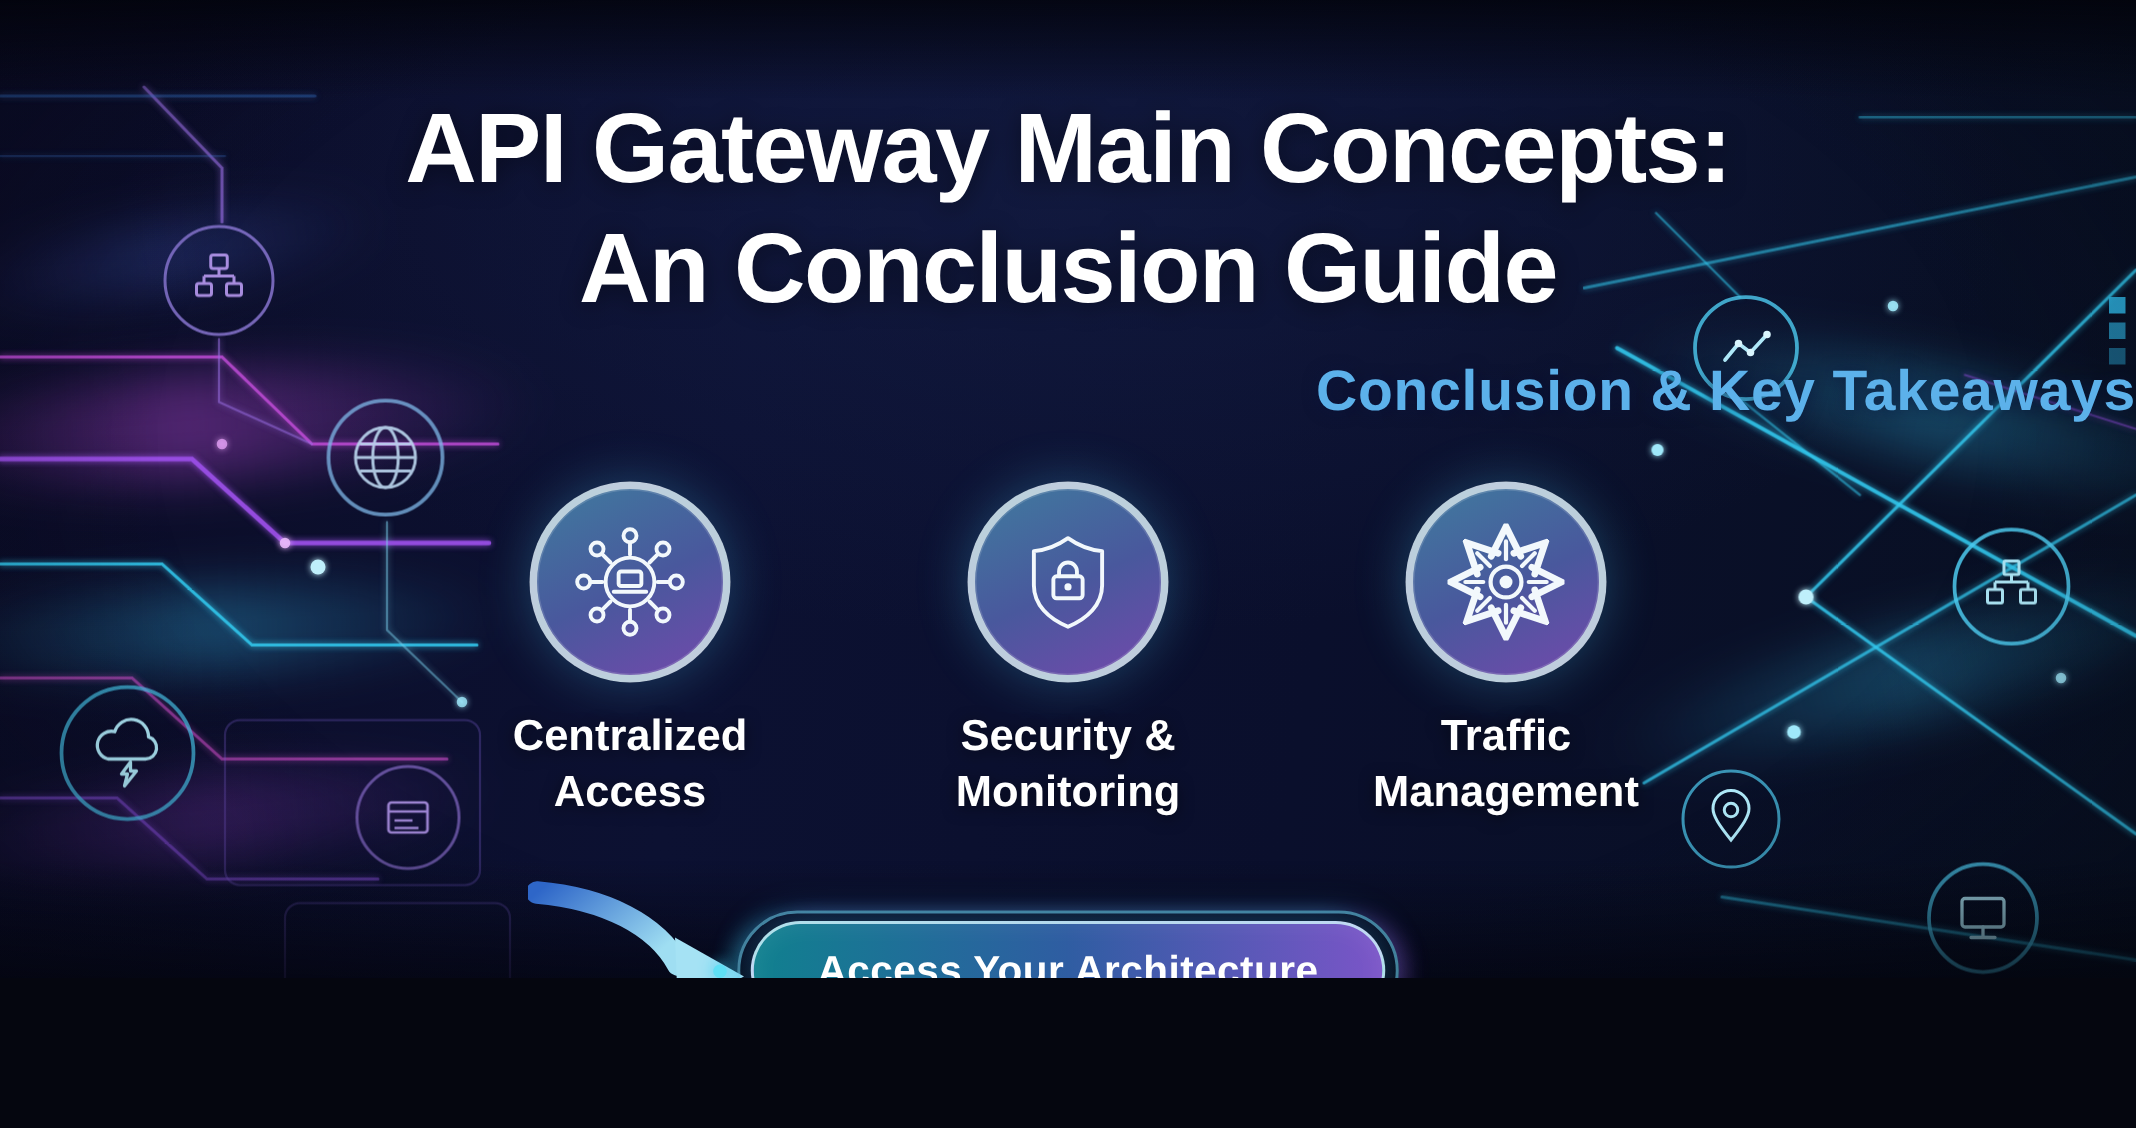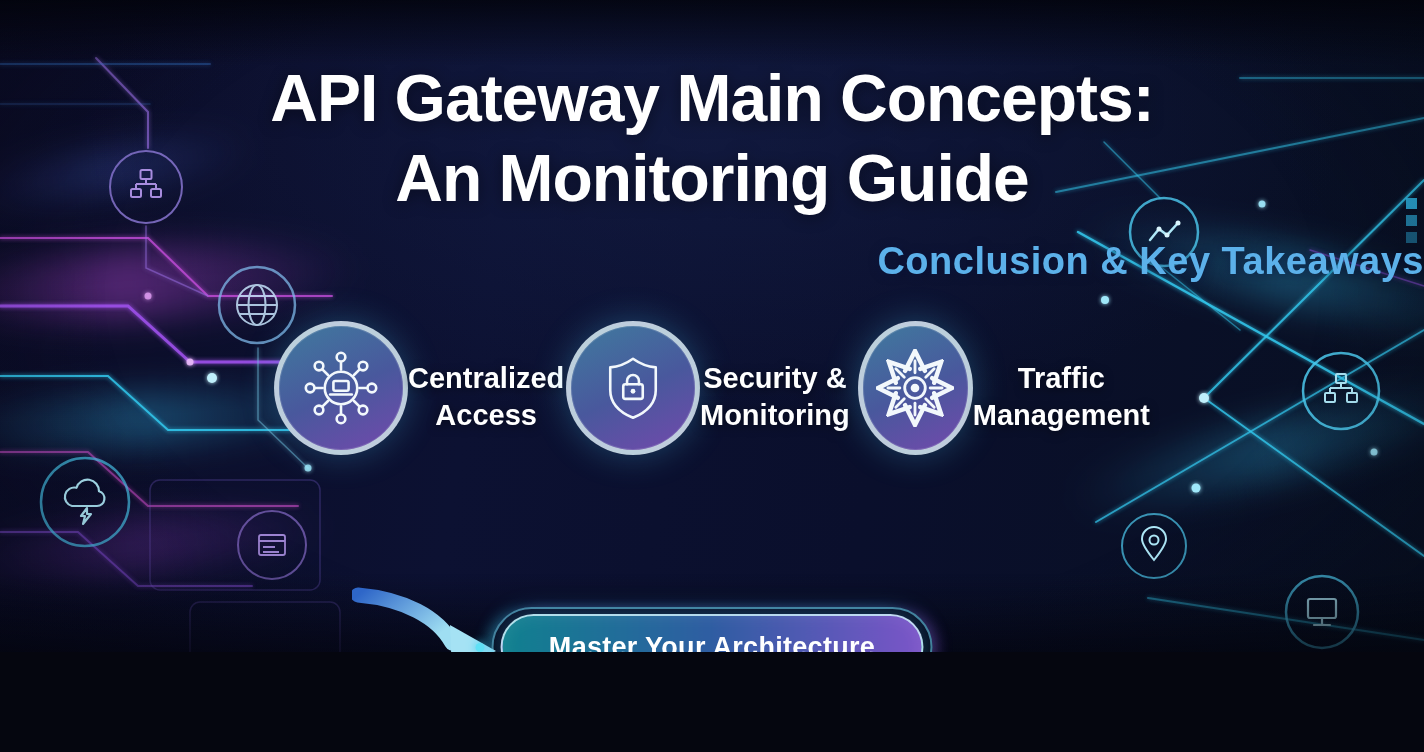--- a/index.html
+++ b/index.html
@@ -43,21 +43,21 @@
   
   .title{position:absolute;top:58px;left:0;width:100%;margin:0;text-align:center;
     color:#ffffff;font-size:66px;font-weight:700;line-height:80px;letter-spacing:-1px;
     text-shadow:0 2px 16px rgba(0,0,0,0.45);}
   .title span{display:block;}
   .subtitle{position:absolute;top:240px;left:0;width:100%;text-align:right;
     color:#5cb1ea;font-size:38px;font-weight:600;letter-spacing:0.5px;
     text-shadow:0 1px 10px rgba(10,20,60,0.6);}
   
   .features{position:absolute;top:321px;left:50%;transform:translateX(-50%);display:flex;}
-  .feature{width:292px;display:flex;flex-direction:row;align-items:center;}
+  .feature{width:292px;display:flex;flex-direction:column;align-items:center;}
   .feature-circle{width:134px;height:134px;border-radius:50%;box-sizing:border-box;
     border:5px solid rgba(199,216,226,0.92);
     background:linear-gradient(155deg,#41759e 8%,#49589d 52%,#6f4aab 96%);
     box-shadow:0 0 34px rgba(72,190,240,0.3), inset 0 0 0 1px rgba(255,255,255,0.14);
     display:flex;align-items:center;justify-content:center;}
   .feature-circle svg{width:78px;height:78px;}
   .feature-label{margin-top:18px;color:#ffffff;font-size:29px;font-weight:700;
     line-height:1.28;text-align:center;white-space:pre-line;
     text-shadow:0 2px 10px rgba(0,0,0,0.5);}
   
@@ -221,21 +221,21 @@
         <rect x="-14" y="-13" width="28" height="19" rx="2"></rect>
         <path d="M0,6 V12 M-8,13 H8"></path>
       </g>
     </svg>
   </div>
 
   <div class="vignette"></div>
 
   <h1 class="title">
     <span>API Gateway Main Concepts:</span>
-    <span>An Monitoring Guide</span>
+    <span>An Conclusion Guide</span>
   </h1>
   <div class="subtitle">Conclusion &amp; Key Takeaways</div>
 
   <div class="features">
 
     <div class="feature">
       <div class="feature-circle">
         <svg viewBox="-36 -36 72 72">
           <g stroke="#f2f8fc" stroke-width="2.4" fill="none" stroke-linecap="round">
             <circle r="15"></circle>
@@ -312,18 +312,18 @@
       <linearGradient id="agrad" x1="0" y1="0" x2="1" y2="0.6">
         <stop offset="0" stop-color="#2e66c8"></stop>
           <stop offset="1" stop-color="#9fdef2"></stop>
       </linearGradient>
     </defs>
     <path d="M6,12 C52,16 86,34 100,60" stroke="url(#agrad)" stroke-width="15" fill="none" stroke-linecap="round"></path>
     <polygon points="98,42 100,90 144,68" fill="#a5e2f4"></polygon>
   </svg>
 
   <div class="cta-wrap">
-    <button class="cta-button">Master Your Architecture</button>
+    <button class="cta-button">Access Your Architecture</button>
     <div class="cta-dot dot-left"></div>
     <div class="cta-dot dot-right"></div>
   </div>
 
 </div>
 
 </body></html>

